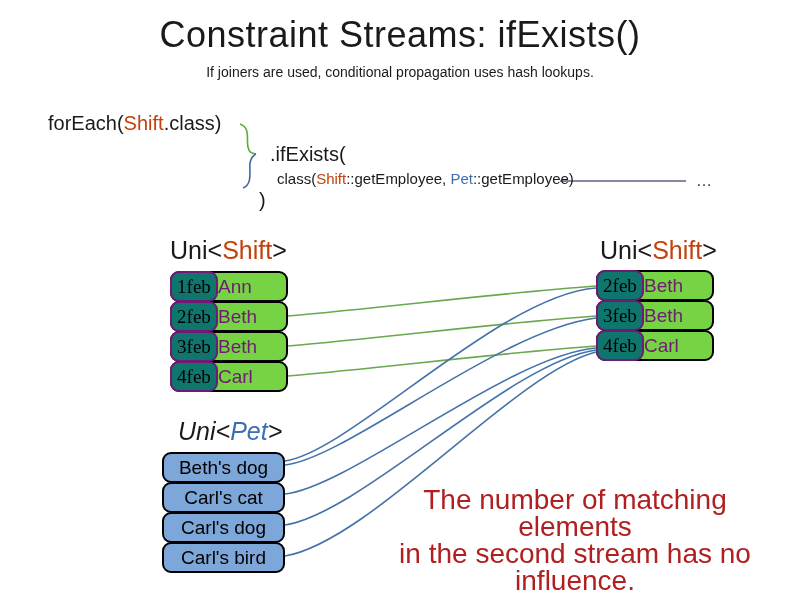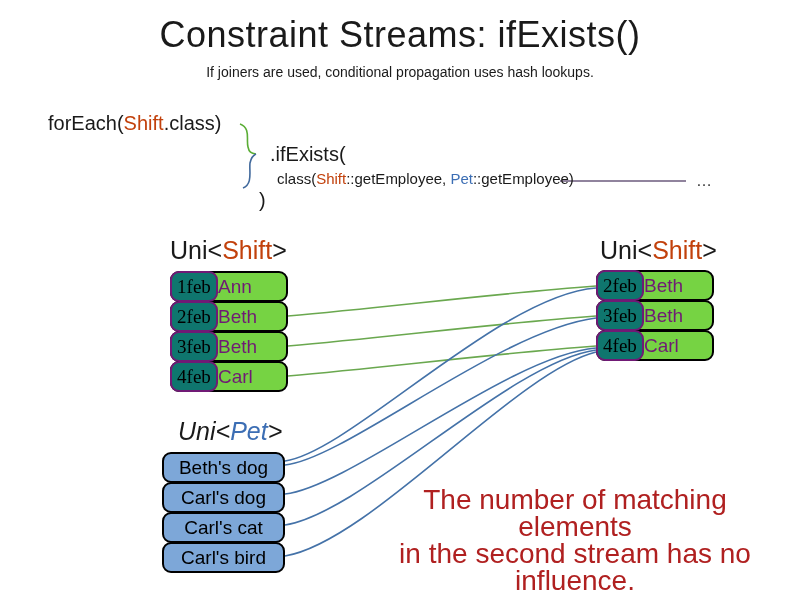--- a/index.html
+++ b/index.html
@@ -113,22 +113,22 @@
     <div class="shift-row">
       <div class="date-cell">4feb</div>
       <div class="name-cell">Carl</div>
     </div>
   </div>
 
   <div class="abs tbl-label" style="left:178px;top:417px;font-style:italic;"><span>Uni&lt;</span><span class="t-pet">Pet</span><span>&gt;</span></div>
 
   <div class="abs" style="left:162px;top:453px;">
     <div class="pet-row">Beth's dog</div>
+    <div class="pet-row">Carl's cat</div>
     <div class="pet-row">Carl's dog</div>
-    <div class="pet-row">Carl's cat</div>
     <div class="pet-row">Carl's bird</div>
   </div>
 
   <div class="abs note">
     <div>The number of matching elements</div>
     <div>in the second stream has no influence.</div>
   </div>
 
 </div>
 

